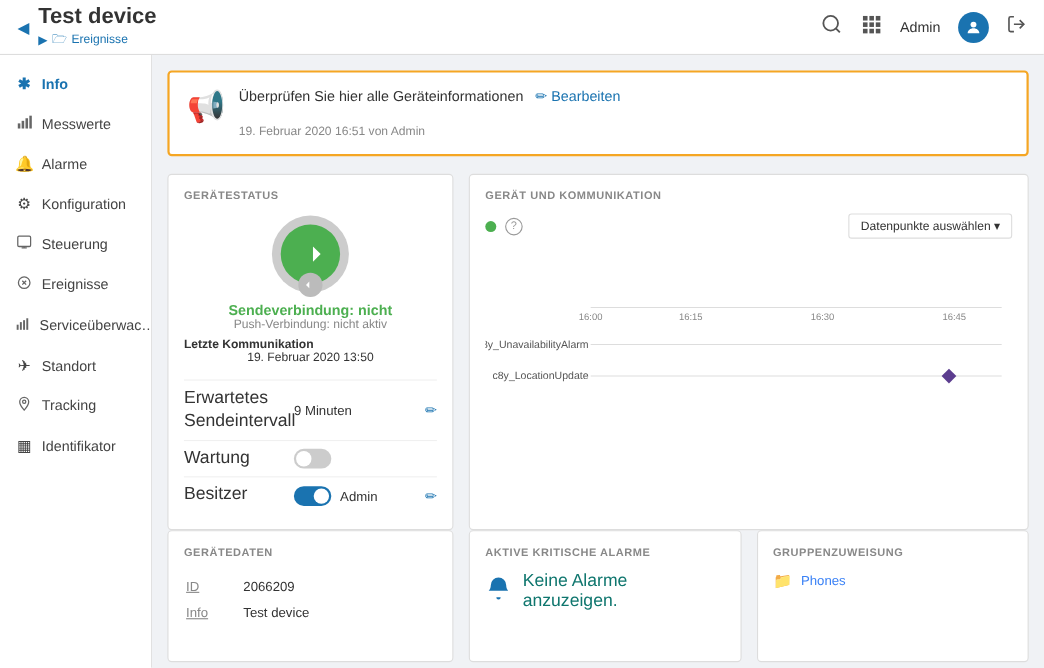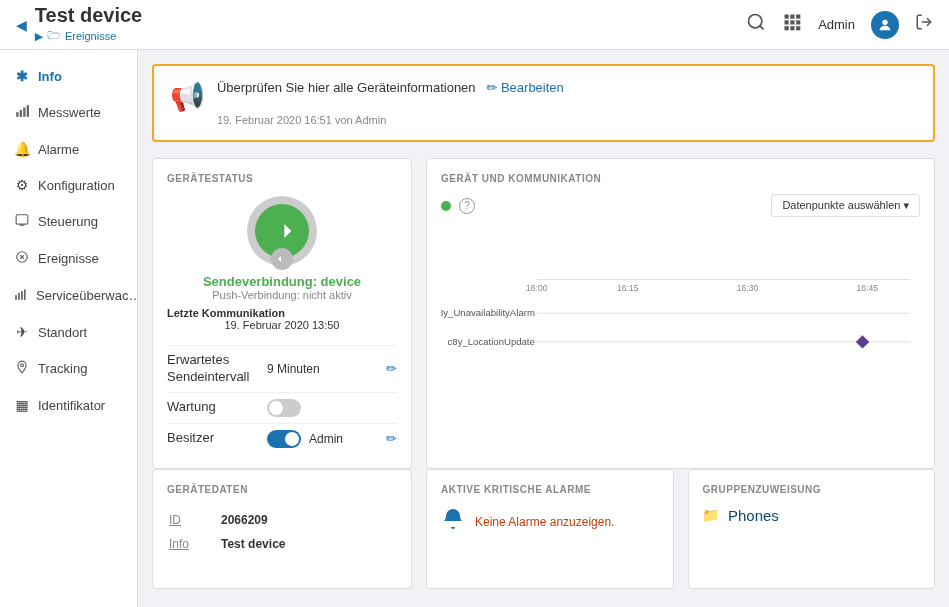--- a/index.html
+++ b/index.html
@@ -69,21 +69,21 @@
       width: 54px; height: 54px; border-radius: 50%; background: #4caf50;
       display: flex; align-items: center; justify-content: center;
     }
     .status-text-main { text-align: center; color: #4caf50; font-weight: bold; font-size: 13px; }
     .status-text-sub { text-align: center; color: #888; font-size: 11px; }
     .status-text-comm { text-align: left; font-weight: bold; font-size: 11px; color: #333; margin-top: 6px; }
     .status-text-date { text-align: center; font-size: 11px; color: #333; }
 
     .status-fields { margin-top: 14px; }
     .field-row { display: flex; align-items: center; padding: 6px 0; border-top: 1px solid #f0f0f0; }
-    .field-label { font-size: 13px; color: #333; width: 100px; line-height: 1.3; }
+    .field-label { font-size: 16px; color: #333; width: 100px; line-height: 1.3; }
     .field-value { font-size: 12px; color: #333; flex: 1; }
     .edit-icon { color: #1a73b0; cursor: pointer; font-size: 13px; margin-left: 6px; }
 
     
     .toggle { position: relative; display: inline-block; width: 34px; height: 18px; }
     .toggle input { opacity: 0; width: 0; height: 0; }
     .toggle-slider {
       position: absolute; cursor: pointer; top: 0; left: 0; right: 0; bottom: 0;
       background-color: #ccc; border-radius: 18px; transition: 0.3s;
     }
@@ -109,31 +109,31 @@
     .chart-axis-label { font-size: 9px; fill: #888; }
     .chart-line { stroke: #ddd; stroke-width: 1; }
     .chart-row-label { font-size: 10px; fill: #555; }
     .chart-diamond { fill: #5c3d8f; }
 
     
     .bottom-card { min-height: 120px; }
     .data-table { width: 100%; }
     .data-table tr td { padding: 4px 0; font-size: 12px; }
     .data-table tr td:first-child { color: #888; width: 50px; text-decoration: underline; }
-    .data-table tr td:last-child { color: #333; font-weight: bold; }
+    .data-table tr td:last-child { color: #333; font-weight: normal; }
 
     
     .alarm-content { display: flex; align-items: center; gap: 10px; margin-top: 10px; }
     .alarm-bell { font-size: 22px; color: #1a73b0; }
-    .alarm-text { font-size: 12px; color: #c2410c; }
+    .alarm-text { font-size: 16px; color: #0f766e; }
 
     
     .gruppe-content { display: flex; align-items: center; gap: 8px; margin-top: 10px; }
     .folder-icon { color: #555; font-size: 14px; }
-    .gruppe-text { font-size: 15px; color: #0c4a6e; }
+    .gruppe-text { font-size: 12px; color: #3b82f6; }
   </style>
 </head>
 <body>
 
 <div class="top-header">
   <div class="top-header-left">
     <span class="back-arrow">◀</span>
     <div>
       <div class="device-title">Test device</div>
       <div class="breadcrumb">
@@ -281,21 +281,21 @@
                 </svg>
             </div>
 
             <div style="position:absolute; bottom:-4px; left:50%; transform:translateX(-50%); width:22px; height:22px; border-radius:50%; background:#bbb; display:flex; align-items:center; justify-content:center;">
               <svg width="12" height="12" viewBox="0 0 24 24" fill="white">
                   <path d="M20 12l-14 0M10 6l-6 6 6 6"></path>
                 </svg>
             </div>
           </div>
         </div>
-        <div class="status-text-main">Sendeverbindung: device</div>
+        <div class="status-text-main">Sendeverbindung: nicht</div>
         <div class="status-text-sub">Push-Verbindung: nicht aktiv</div>
         <div class="status-text-comm">Letzte Kommunikation</div>
         <div class="status-text-date">19. Februar 2020 13:50</div>
 
         <div class="status-fields">
 
           <div class="field-row">
             <div class="field-label">Erwartetes<br>Sendeintervall</div>
             <div class="field-value">9 Minuten</div>
             <span class="edit-icon">✏</span>

